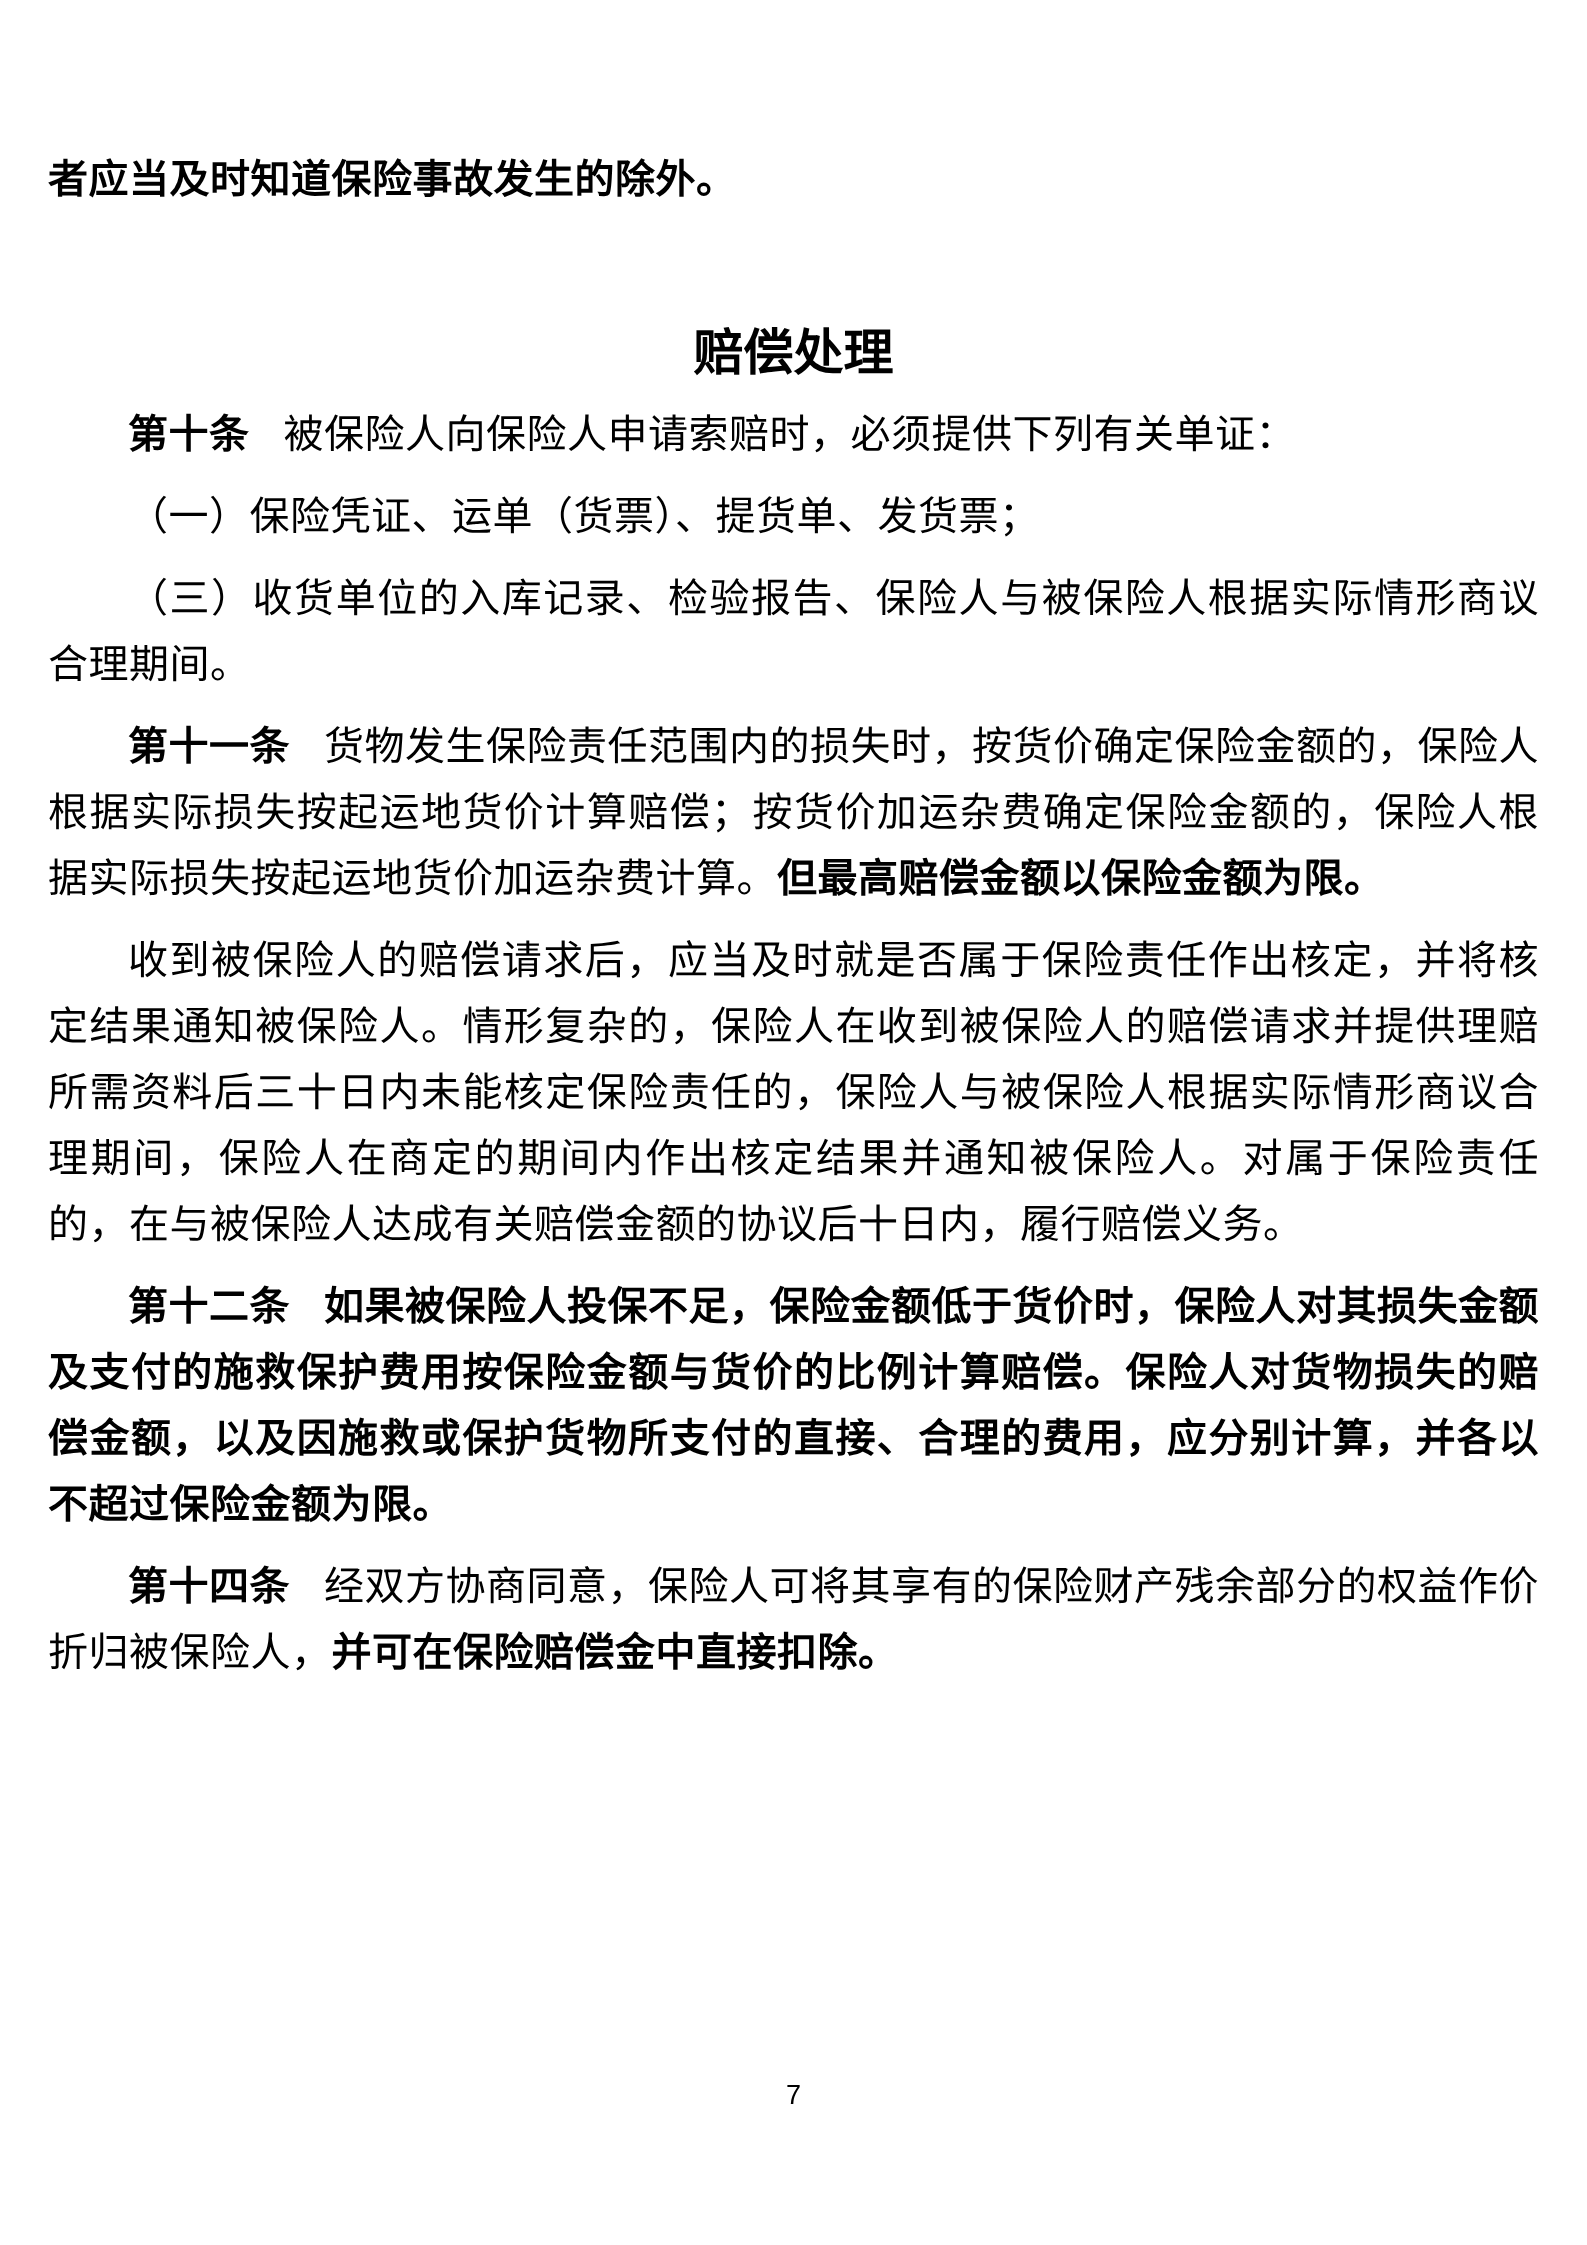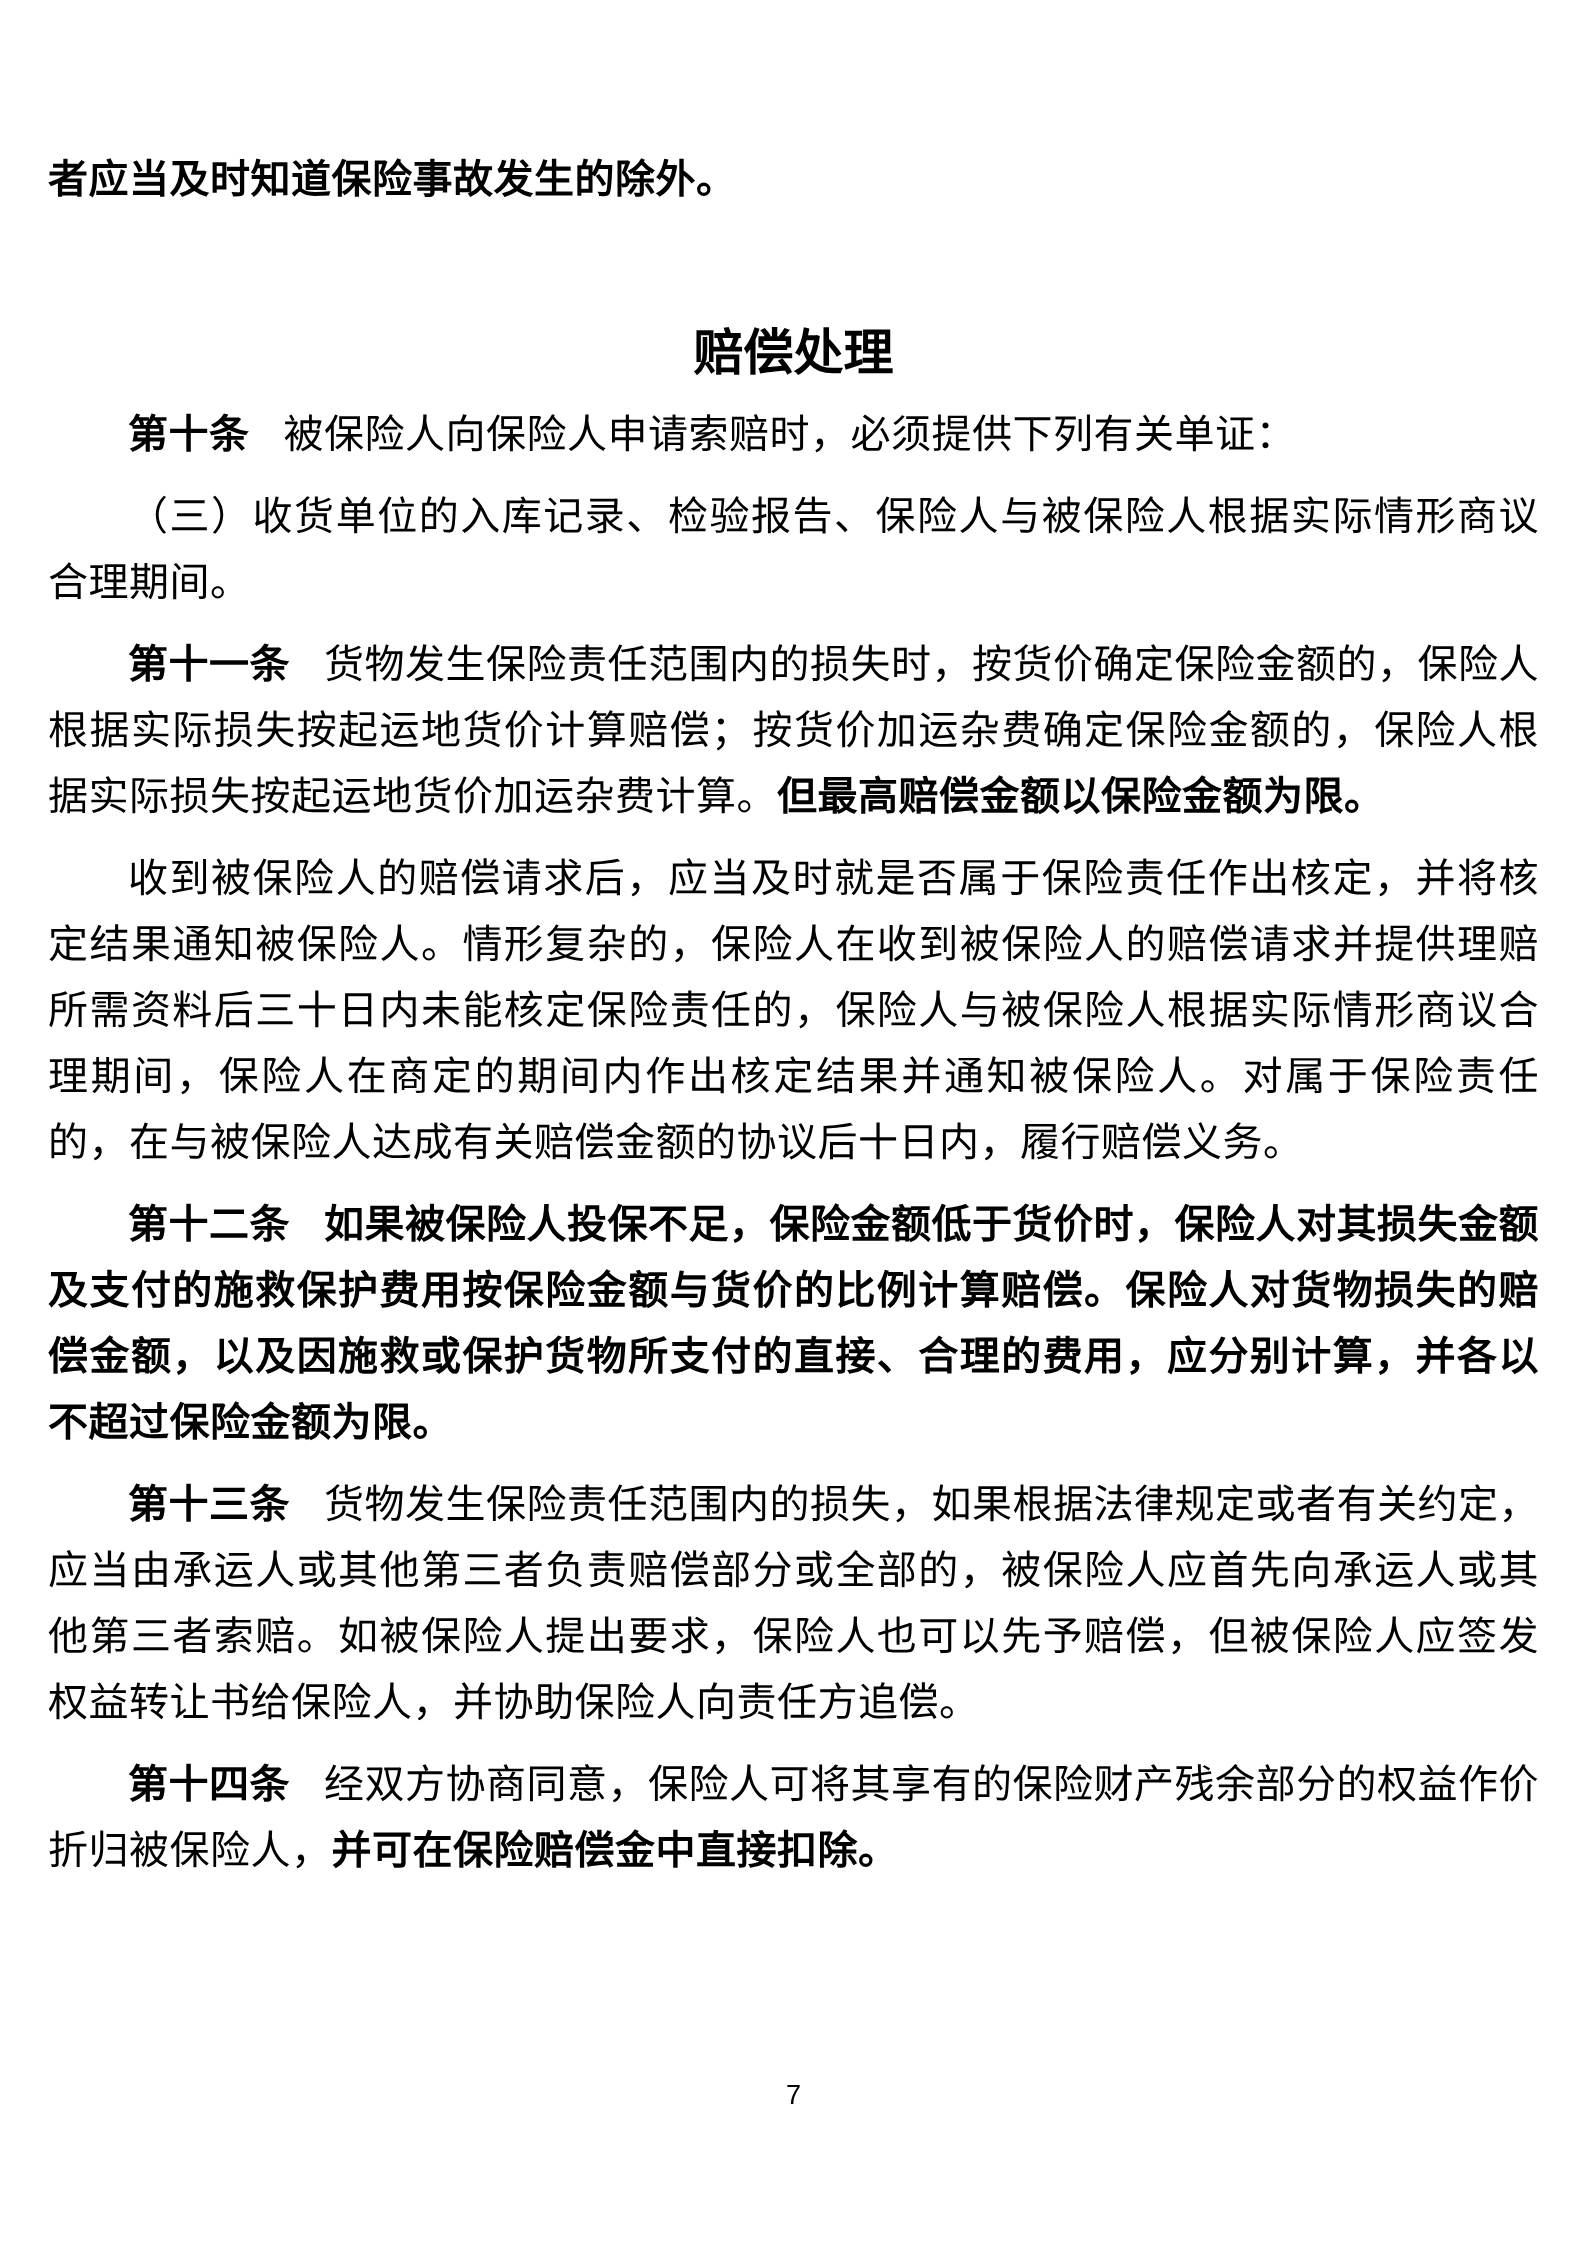--- a/index.html
+++ b/index.html
@@ -66,30 +66,30 @@
 
 <div class="page">
   <div class="text-area">
 
     <p class="para bold">者应当及时知道保险事故发生的除外。</p>
 
     <h2 class="section-heading">赔偿处理</h2>
 
     <p class="para indent"><span class="article-label">第十条</span><span>被保险人向保险人申请索赔时，必须提供下列有关单证：</span></p>
 
+    <p class="para indent">（一）保险凭证、运单（货票）、提货单、发货票；</p>
 
 
     <p class="para indent">（三）收货单位的入库记录、检验报告、保险人与被保险人根据实际情形商议合理期间。</p>
 
     <p class="para indent"><span class="article-label">第十一条</span><span>货物发生保险责任范围内的损失时，按货价确定保险金额的，保险人根据实际损失按起运地货价计算赔偿；按货价加运杂费确定保险金额的，保险人根据实际损失按起运地货价加运杂费计算。</span><span class="bold">但最高赔偿金额以保险金额为限。</span></p>
 
     <p class="para indent">收到被保险人的赔偿请求后，应当及时就是否属于保险责任作出核定，并将核定结果通知被保险人。情形复杂的，保险人在收到被保险人的赔偿请求并提供理赔所需资料后三十日内未能核定保险责任的，保险人与被保险人根据实际情形商议合理期间，保险人在商定的期间内作出核定结果并通知被保险人。对属于保险责任的，在与被保险人达成有关赔偿金额的协议后十日内，履行赔偿义务。</p>
 
     <p class="para indent bold"><span class="article-label">第十二条</span><span>如果被保险人投保不足，保险金额低于货价时，保险人对其损失金额及支付的施救保护费用按保险金额与货价的比例计算赔偿。保险人对货物损失的赔偿金额，以及因施救或保护货物所支付的直接、合理的费用，应分别计算，并各以不超过保险金额为限。</span></p>
 
-    <p class="para indent"><span class="article-label">第十三条</span><span>货物发生保险责任范围内的损失，如果根据法律规定或者有关约定，应当由承运人或其他第三者负责赔偿部分或全部的，被保险人应首先向承运人或其他第三者索赔。如被保险人提出要求，保险人也可以先予赔偿，但被保险人应签发权益转让书给保险人，并协助保险人向责任方追偿。</span></p>
 
     <p class="para indent"><span class="article-label">第十四条</span><span>经双方协商同意，保险人可将其享有的保险财产残余部分的权益作价折归被保险人，</span><span class="bold">并可在保险赔偿金中直接扣除。</span></p>
 
   </div>
 
   <div class="page-number">7</div>
 </div>
 
 </body></html>

